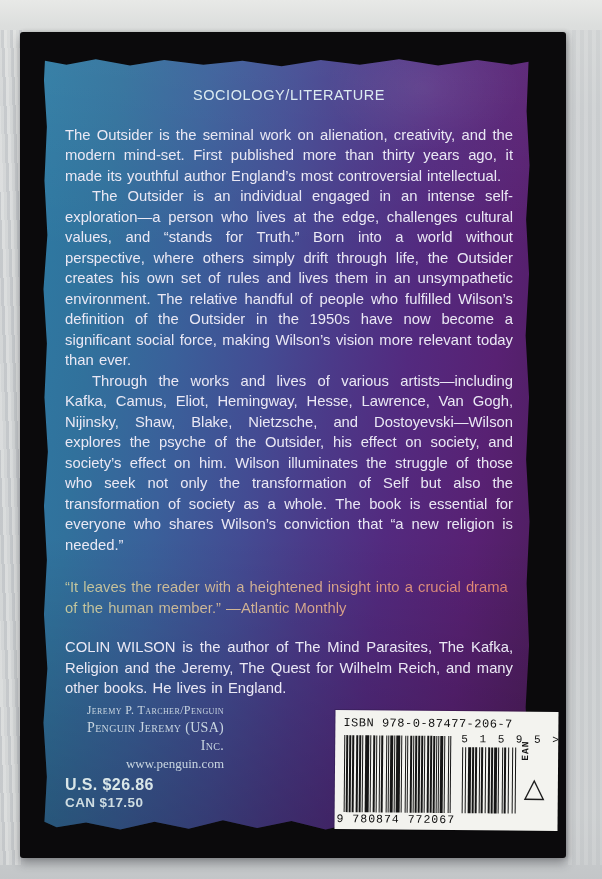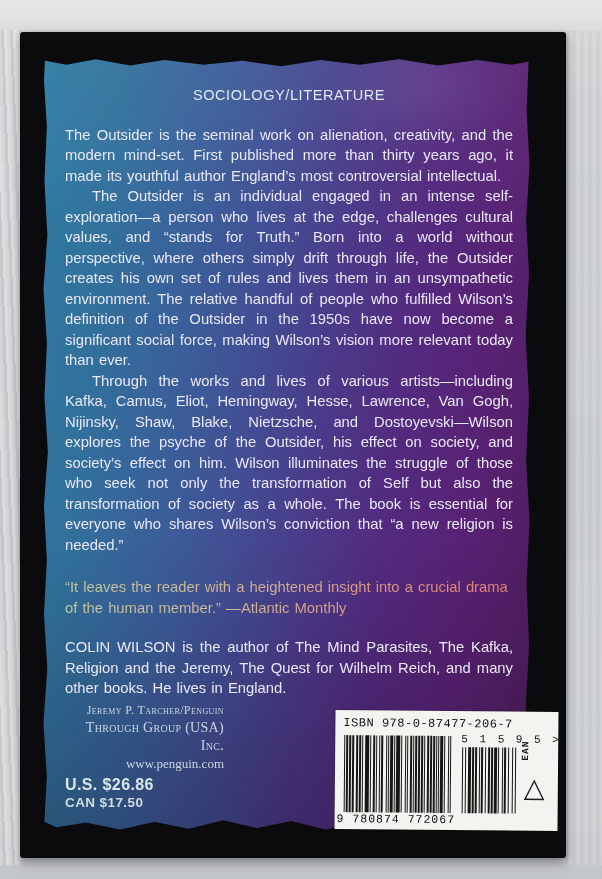--- a/index.html
+++ b/index.html
@@ -116,21 +116,21 @@
         </div>
 
         <div class="review"><span>“It leaves the reader with a heightened insight into a crucial drama of the human member.” —</span><span class="it">Atlantic Monthly</span></div>
 
         <div class="bio"><span>COLIN WILSON is the author of </span><span class="it">The Mind Parasites</span><span>, </span><span class="it">The Kafka</span><span>, </span><span class="it">Religion and the Jeremy</span><span>, </span><span class="it">The Quest for Wilhelm Reich</span><span>, and many other books. He lives in England.</span></div>
       </div>
 
 
       <div class="publisher">
         <div class="pub1">Jeremy P. Tarcher/Penguin</div>
-        <div class="pub3">Through Group (USA) Inc.</div>
+        <div class="pub3">Penguin Jeremy (USA) Inc.</div>
         <div class="pub4">www.penguin.com</div>
       </div>
 
       <div class="price">
         <div class="price-us">U.S. $26.86</div>
         <div class="price-can">CAN $17.50</div>
       </div>
     </div>
 
     <div class="barcode-panel">

